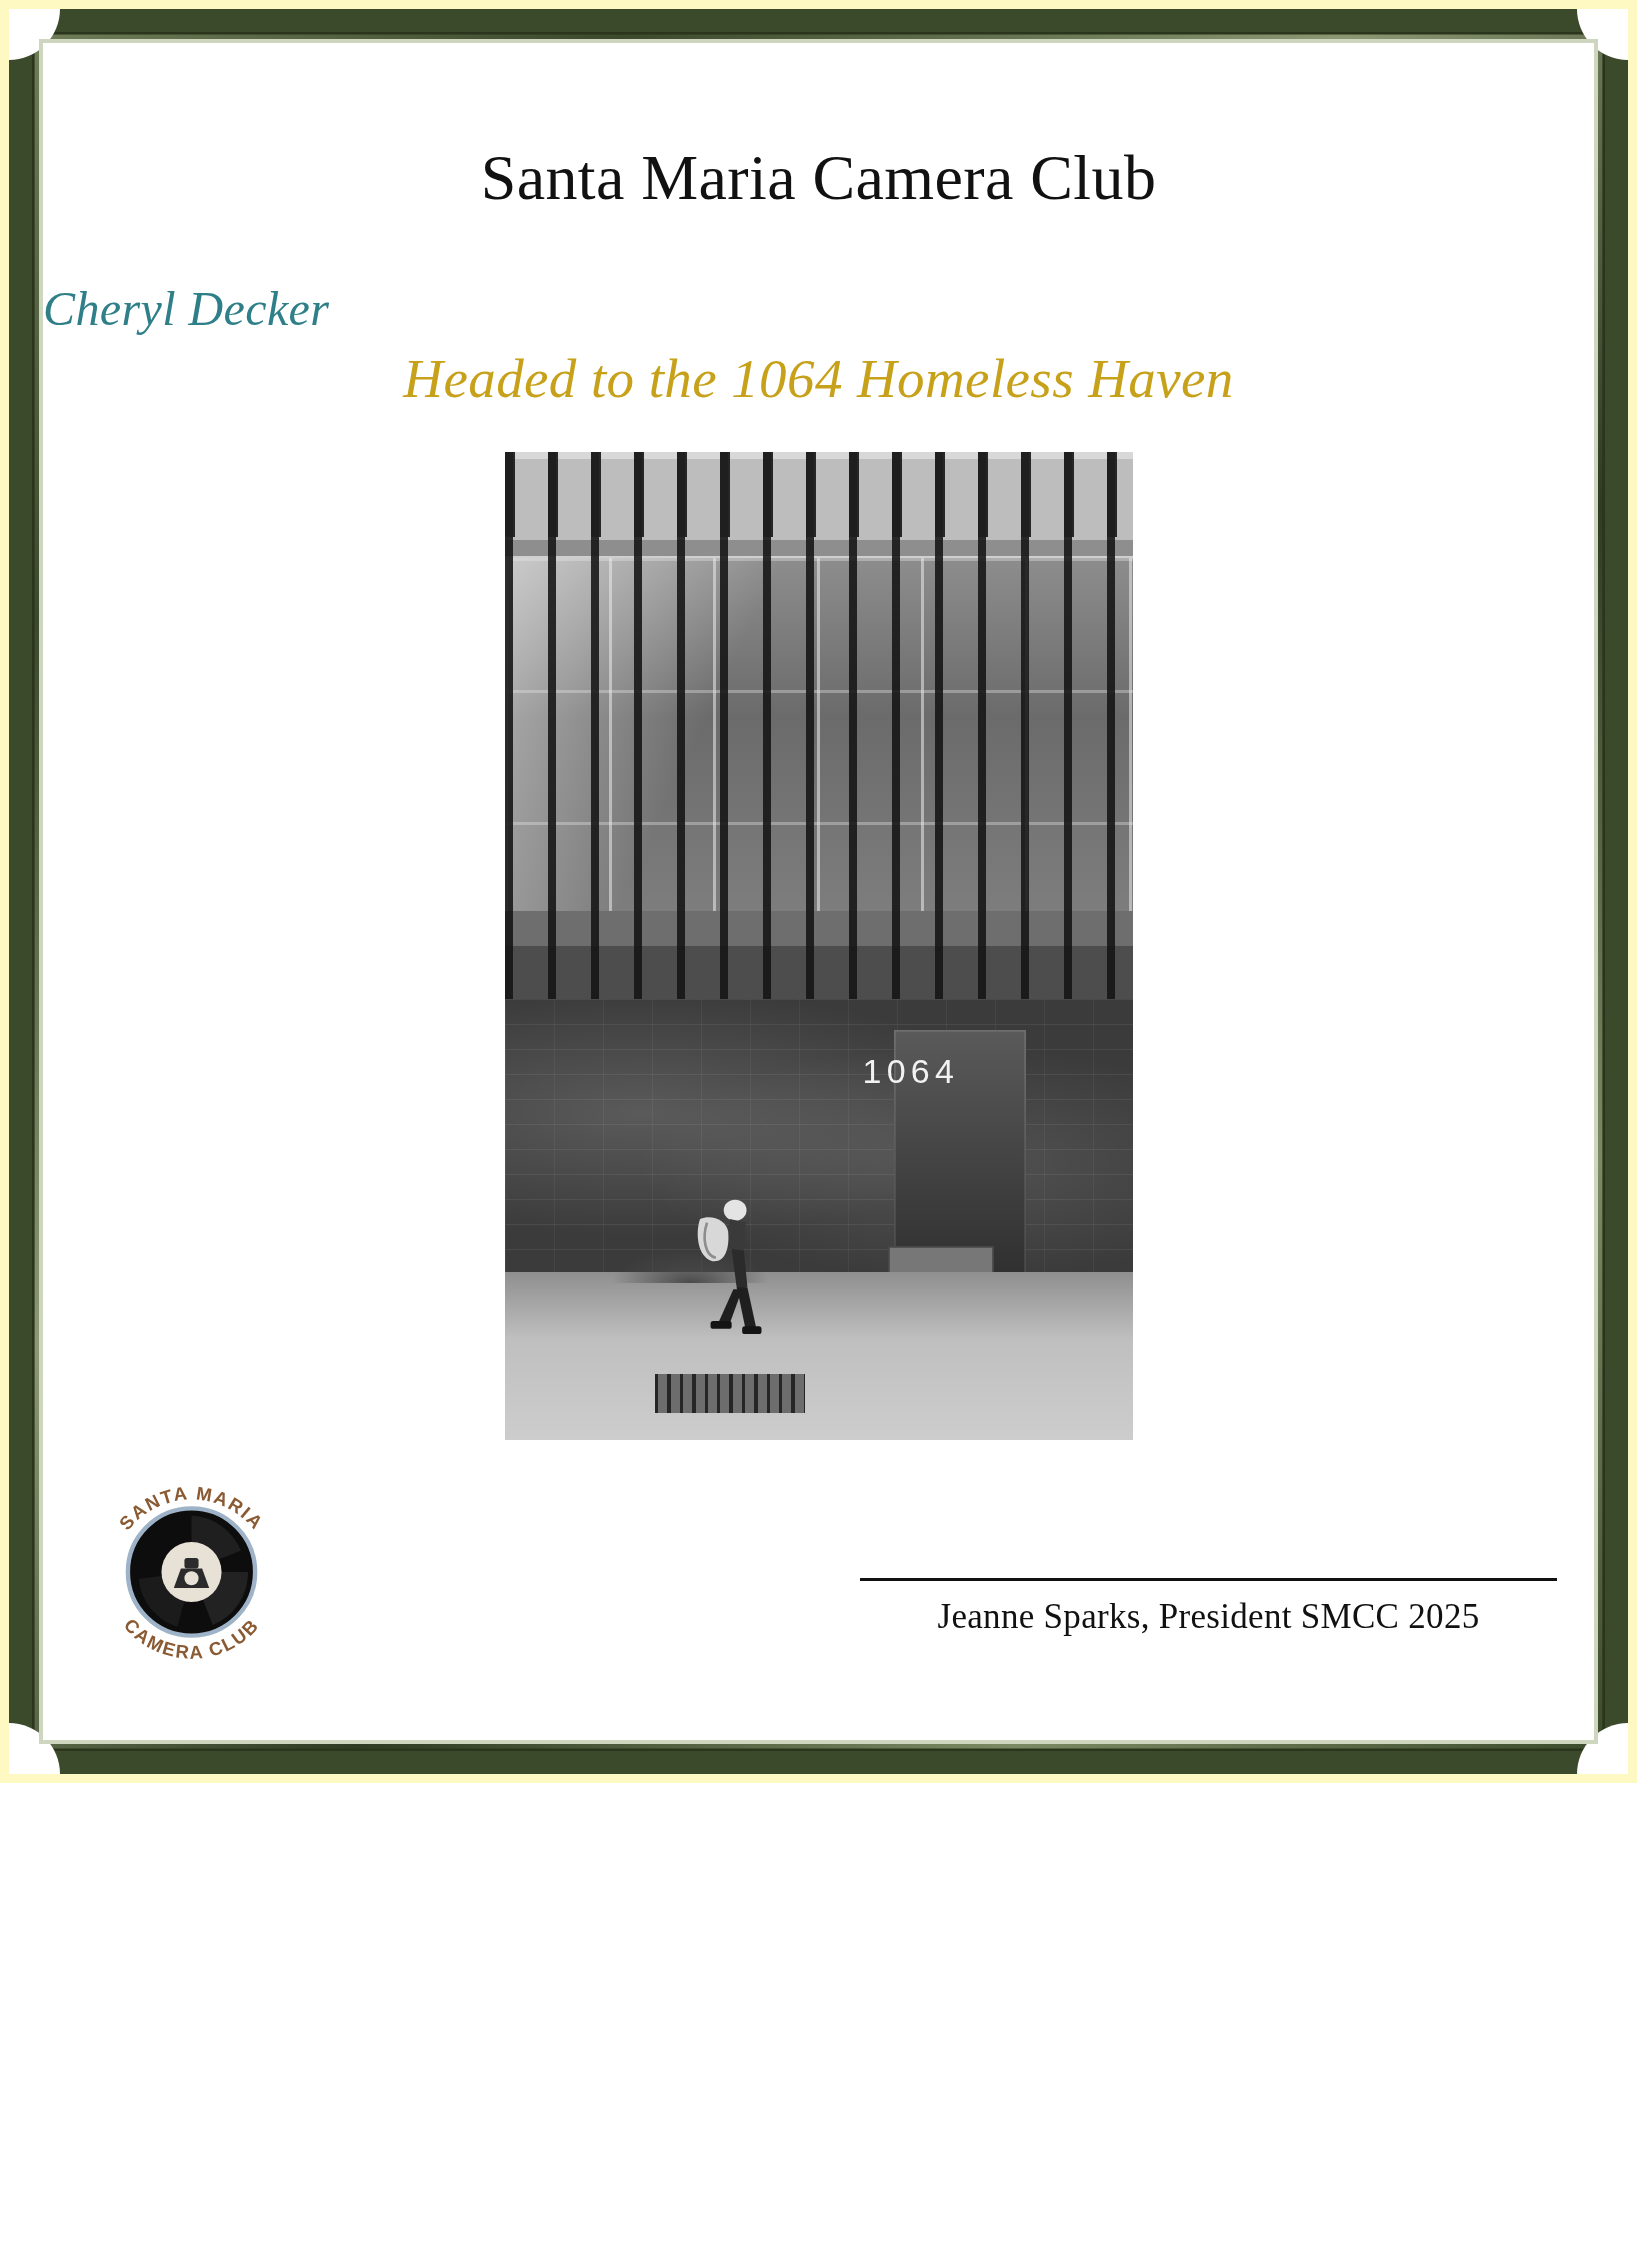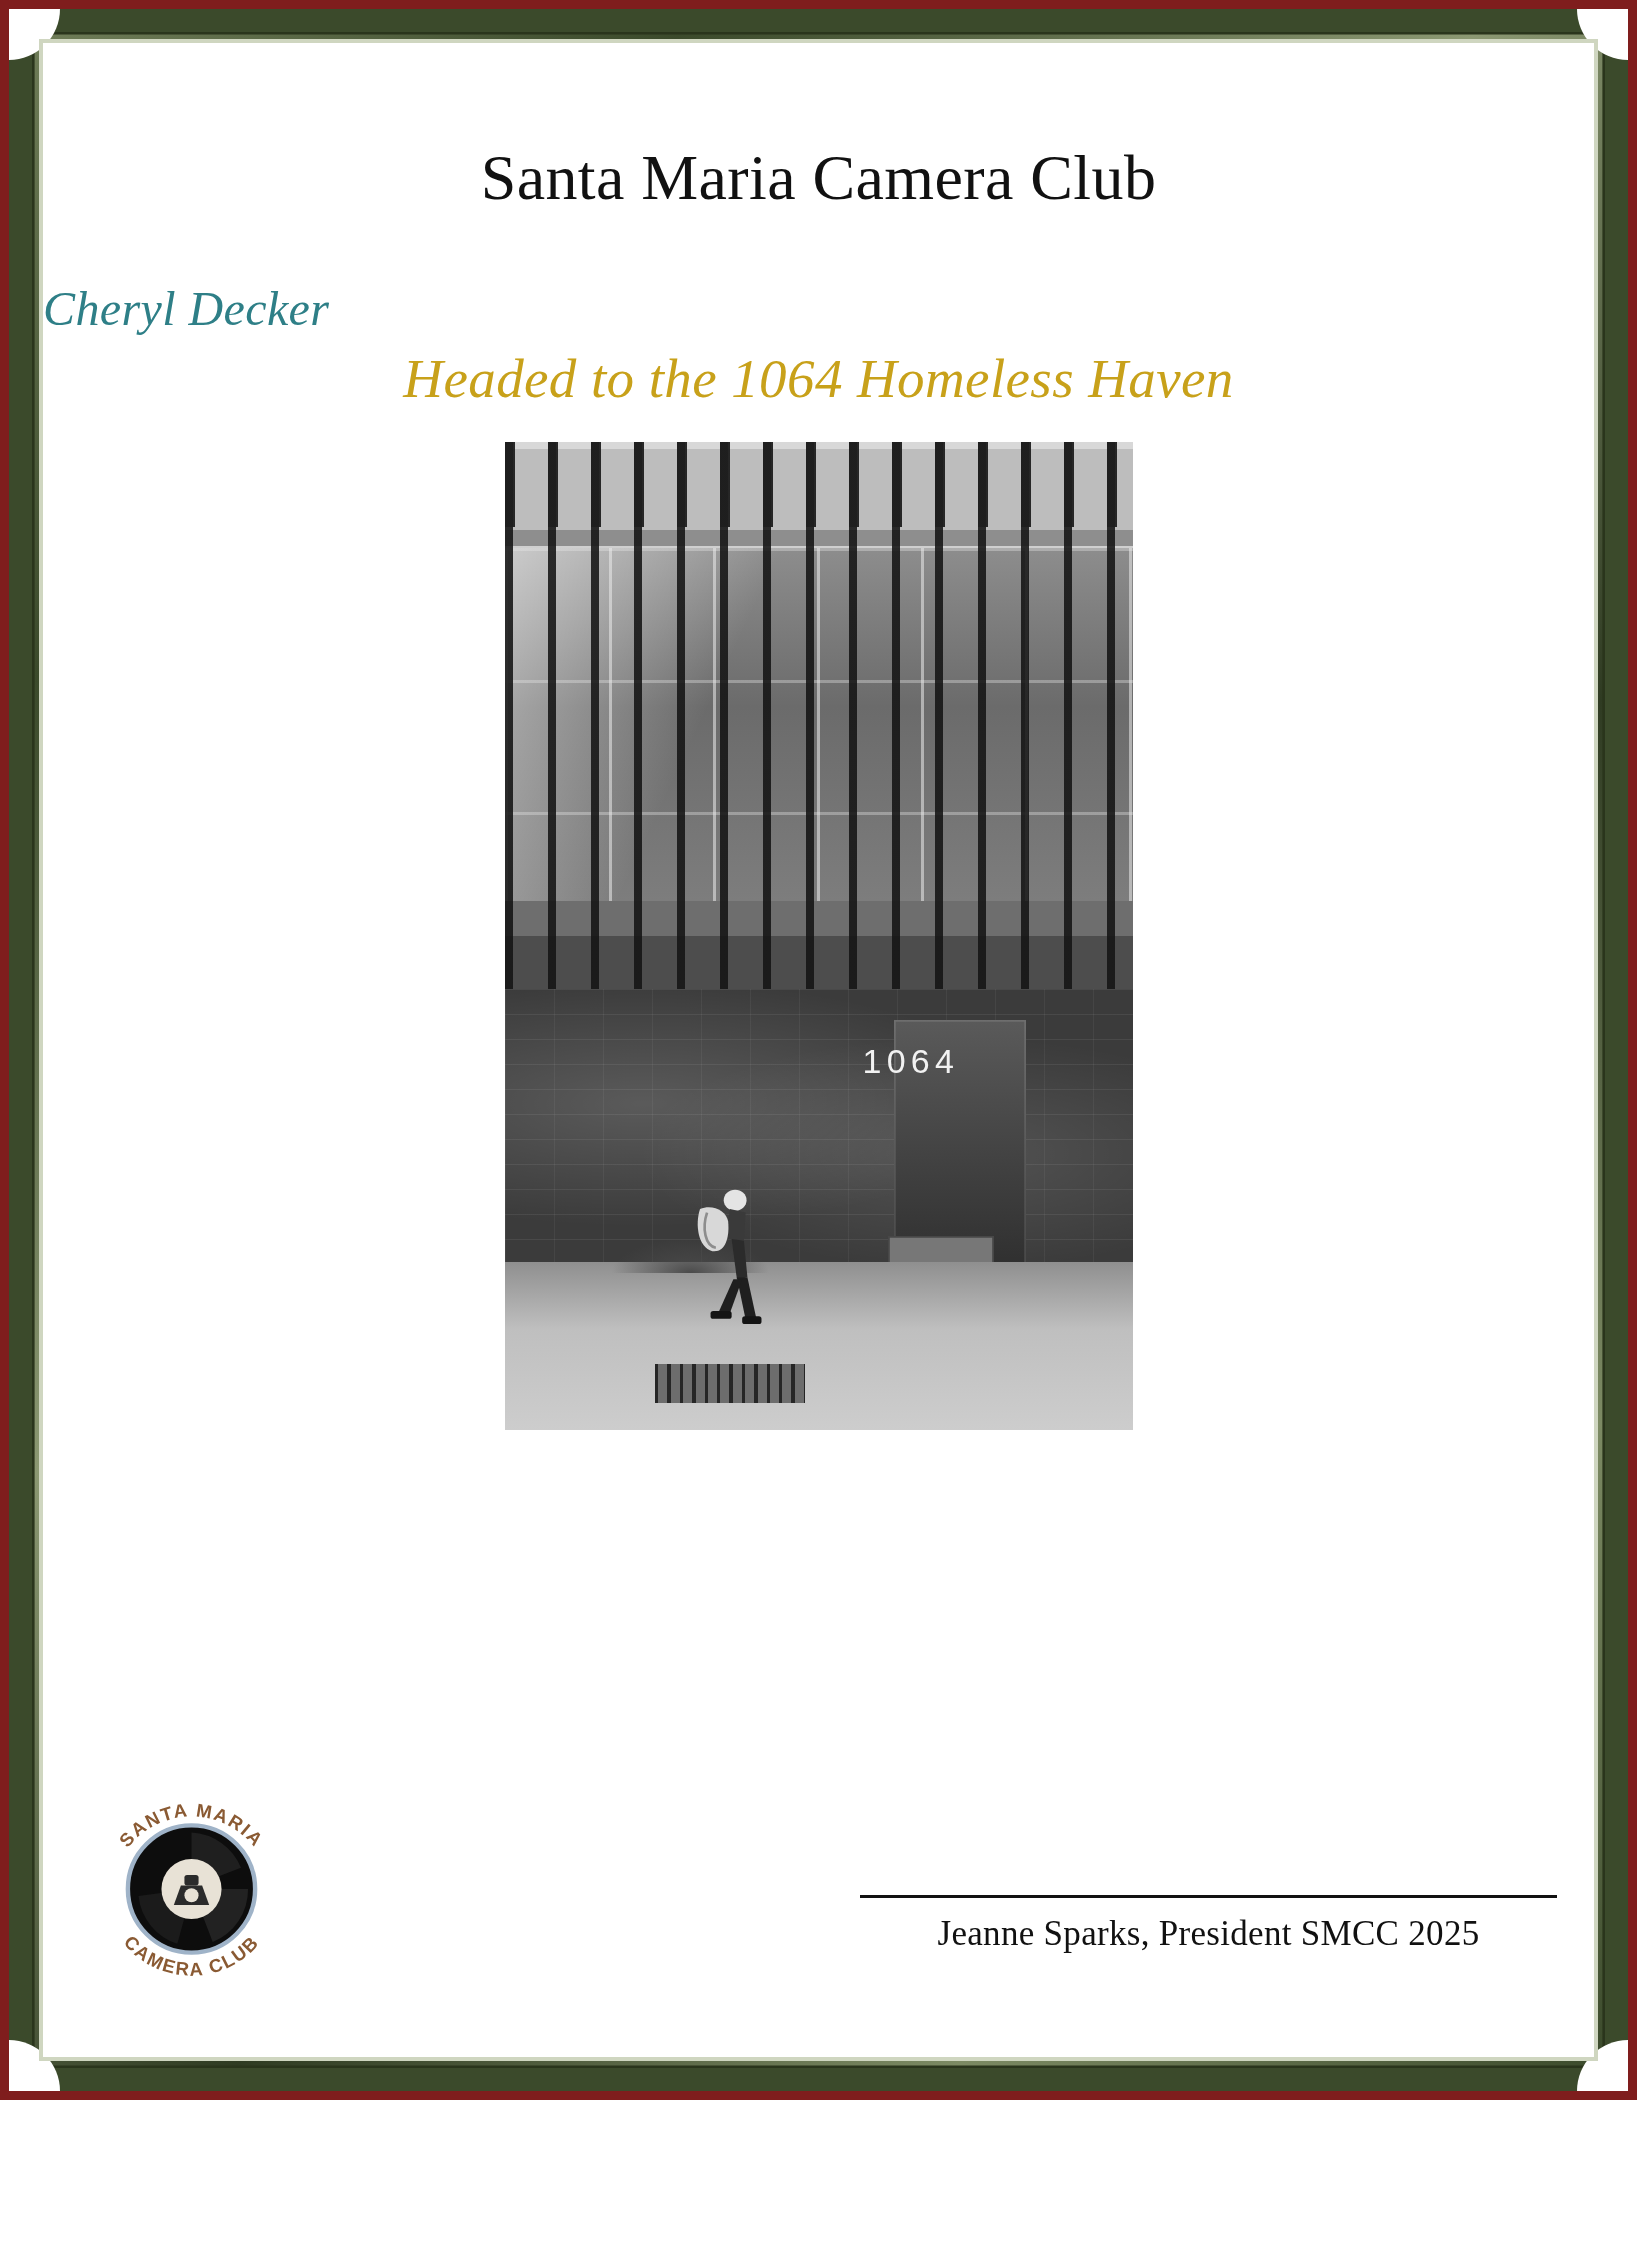--- a/index.html
+++ b/index.html
@@ -11,23 +11,23 @@
     width: 1637px;
     height: 2258px;
     font-family: "Liberation Serif", serif;
     overflow: hidden;
   }
 
   
   .certificate {
     position: relative;
     width: 1637px;
-    height: 2100px;
+    height: 1783px;
     box-sizing: border-box;
-    background: #7f1d1d;
+    background: #fef9c3;
   }
 
   .frame-outer {
     position: absolute;
     left: 8.8px;
     top: 8.8px;
     right: 8.8px;
     bottom: 8.8px;
     box-sizing: border-box;
     border: 23px solid #3b4a2b;
@@ -95,21 +95,21 @@
     text-align: center;
     margin-top: 11px;
     font-style: italic;
     font-size: 55px;
     color: #c8a11a;
     letter-spacing: 0.4px;
   }
 
   
   .photo-wrap {
-    margin: 32px auto 0 auto;
+    margin: 42px auto 0 auto;
     width: 628px;
     height: 988px;
     position: relative;
     background: #9a9a9a;
     overflow: hidden;
   }
   .photo {
     position: absolute;
     inset: 0;
     background:

